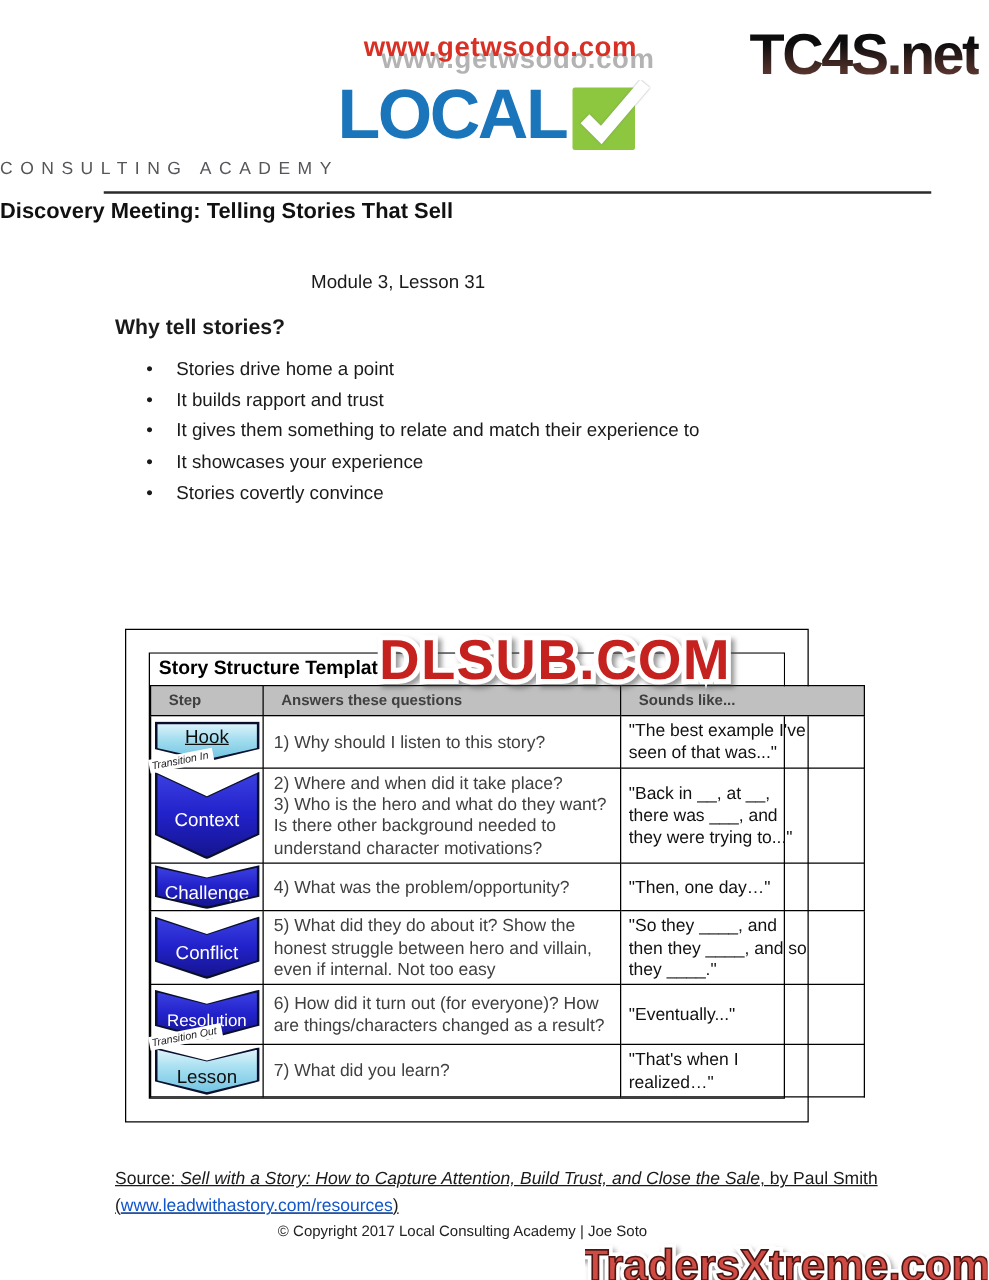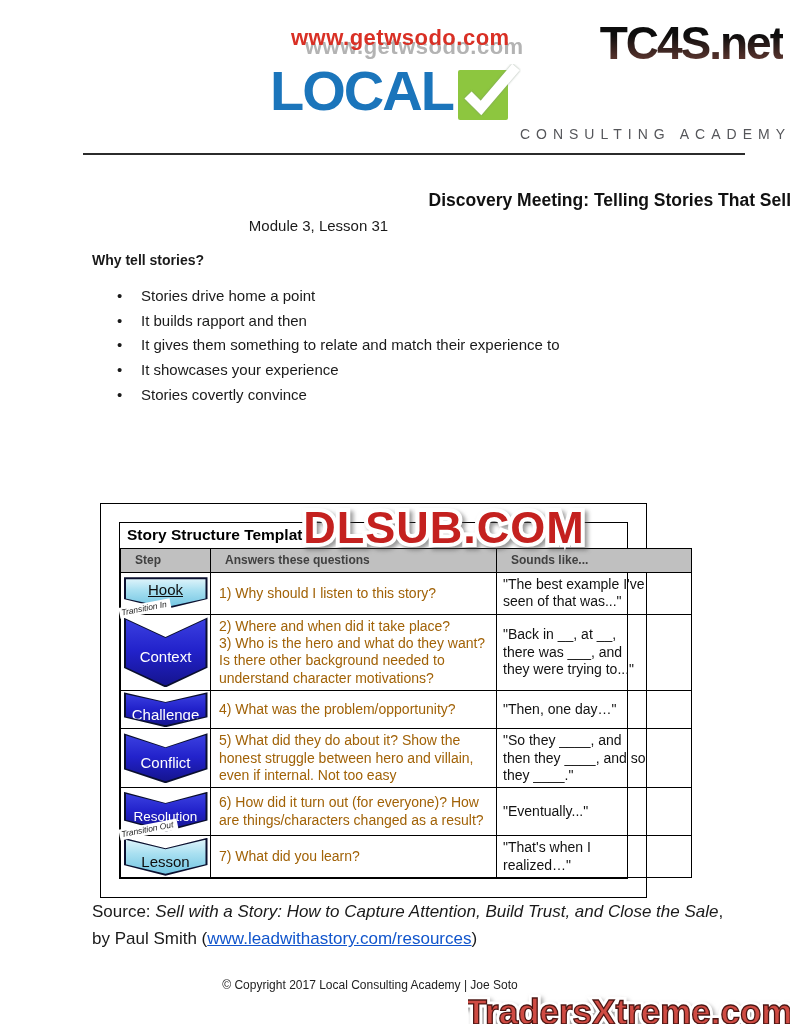--- a/index.html
+++ b/index.html
@@ -18,69 +18,69 @@
     position:absolute; left:291px; top:9px; font-size:22px; font-weight:bold;
     color:#d93025; letter-spacing:0.5px; z-index:2;
   }
   .tc4s {
     position:absolute; right:8px; top:0px; font-size:46px; font-weight:bold;
     letter-spacing:-2px; z-index:2;
     background:linear-gradient(180deg,#0d0d0d 35%, #7a453c 100%);
     -webkit-background-clip:text; background-clip:text; color:transparent;
   }
   
-  .logo { position:absolute; left:0; top:46px; width:791px; text-align:right; z-index:1; }
+  .logo { position:absolute; left:0; top:46px; width:791px; text-align:left; z-index:1; }
   .logo-row { display:flex; align-items:flex-start; justify-content:center; gap:4px; height:62px; }
   .logo-word { font-size:56px; font-weight:bold; color:#1b75bb; letter-spacing:-2px; line-height:58px; }
   .logo-sub { font-size:14px; color:#55565a; letter-spacing:6px; margin-top:2px; }
   .hr { position:absolute; left:83px; top:137px; width:662px; border-top:2px solid #2b2b2b; }
   
-  .doc-title { position:absolute; left:0; top:174px; width:791px; text-align:right;
+  .doc-title { position:absolute; left:0; top:142px; width:791px; text-align:left;
     font-size:17.5px; font-weight:bold; color:#111; }
   .doc-sub { position:absolute; left:0; top:201px; width:637px; text-align:center; font-size:15px; }
-  .why { position:absolute; left:92px; top:236px; font-size:14px; font-weight:bold; }
+  .why { position:absolute; left:92px; top:236px; font-size:17px; font-weight:bold; }
   
   .bullets { position:absolute; left:117px; top:268px; width:560px; list-style:none; }
   .bullets li { position:relative; padding-left:24px; font-size:15px; line-height:24.7px; }
   .bullets li::before { content:"•"; position:absolute; left:0; top:0; font-size:15px; }
   
   .tbl-outer { position:absolute; left:100px; top:487px; width:547px;
     border:1.5px solid #000; padding:18px; background:#fff; }
   .tbl-inner { border:1.5px solid #000; }
   .tbl-title { font-size:15.5px; font-weight:bold; padding:3px 7px 4px; background:#fff; color:#000; }
   table.story { width:100%; border-collapse:collapse; table-layout:fixed; }
   table.story th, table.story td { border:1.5px solid #000; }
   table.story th { background:#c0c0c0; font-size:12px; font-weight:bold; text-align:left;
     padding:4px 8px 5px 14px; color:#404040; }
   th.c1, td.c1 { width:90px; }
   th.c2, td.c2 { width:286px; }
   th.c3, td.c3 { width:195px; }
   td.qcell { font-size:14px; line-height:1.24; padding:3px 8px; vertical-align:middle;
-    white-space:pre-line; color:#a16207; }
+    white-space:pre-line; color:#404040; }
   td.scell { font-size:14px; line-height:1.24; padding:3px 6px; vertical-align:middle;
     white-space:pre-line; color:#111; }
   td.step { padding:1px 2px; vertical-align:middle; position:relative; }
   
   .chev { position:relative; width:84px; margin:0 auto; background:#0a0f2e; }
   .chev .in { position:absolute; inset:2px; display:flex; align-items:center;
     justify-content:center; font-size:15px; }
   .chev.flat, .chev.flat .in { clip-path:polygon(0% 0%, 100% 0%, 100% 68%, 50% 100%, 0% 68%);text-decoration:underline; }
   .chev.mid, .chev.mid .in { clip-path:polygon(0% 0%, 50% 28%, 100% 0%, 100% 72%, 50% 100%, 0% 72%); }
   .chev.cyan .in { background:linear-gradient(180deg,#ddf3fa 0%, #a9e0f1 40%, #72c5e2 100%); color:#0d0d0d; }
   .chev.blue .in { background:linear-gradient(180deg,#3b40e0 0%, #2222cb 48%, #15148f 100%); color:#fff; }
   .chev.mid .in { padding-top:9px; }
   .chev.flat .in { padding-bottom:8px; }
   .transition-label { position:absolute; left:-2px; bottom:0px; transform:rotate(-11deg);
     font-size:8.5px; font-style:italic; color:#222; background:#fff; padding:0 4px 1px 2px;
     white-space:nowrap; z-index:3; }
   
   .dlsub-svg { position:absolute; left:238px; top:481px; z-index:5; }
   .traders-svg { position:absolute; left:468px; top:970px; z-index:5; }
   
-  .source { position:absolute; left:92px; top:882px; width:645px; font-size:17px; line-height:1.6; }
+  .source { position:absolute; left:92px; top:915px; width:645px; font-size:14px; line-height:1.6;text-decoration:underline; }
   .source a { color:#1155cc; text-decoration:underline; }
   .copyright { position:absolute; left:0; top:962px; width:740px; text-align:center;
     font-size:12px; color:#222; }
 </style>
 </head>
 <body>
 
 <div class="page">
 
   <div class="wm-ghost">www.getwsodo.com</div>
@@ -101,21 +101,21 @@
   </div>
 
   <div class="hr"></div>
 
   <div class="doc-title">Discovery Meeting: Telling Stories That Sell</div>
   <div class="doc-sub">Module 3, Lesson 31</div>
   <div class="why">Why tell stories?</div>
 
   <ul class="bullets">
     <li>Stories drive home a point</li>
-    <li>It builds rapport and then</li>
+    <li>It builds rapport and trust</li>
     <li>It gives them something to relate and match their experience to</li>
     <li>It showcases your experience</li>
     <li>Stories covertly convince</li>
   </ul>
 
   <div class="tbl-outer">
     <div class="tbl-inner">
       <div class="tbl-title">Story Structure Template</div>
       <table class="story">
         <tbody>

